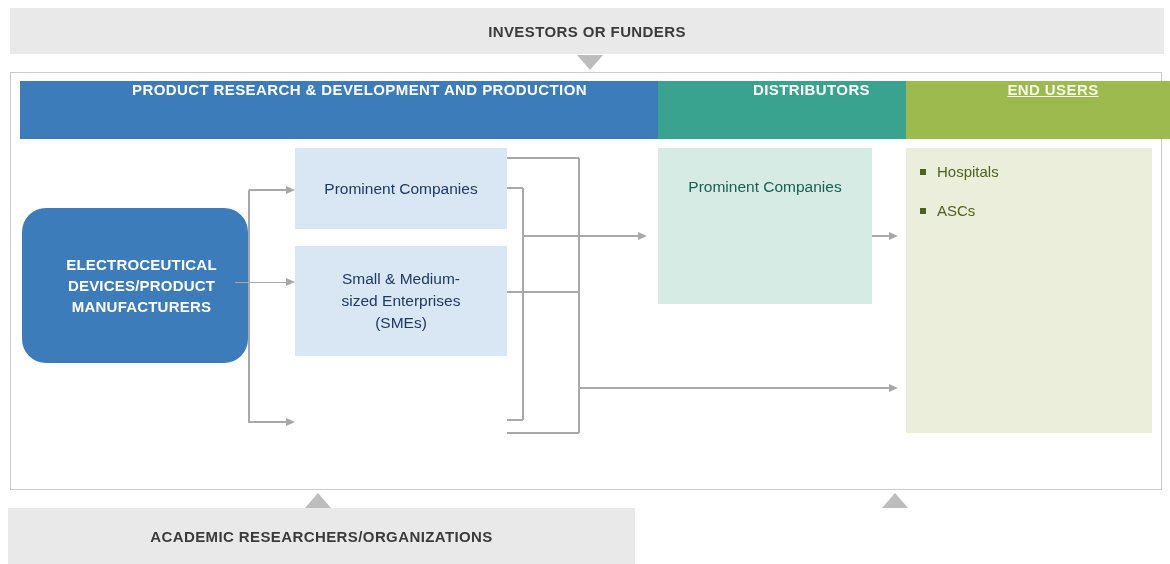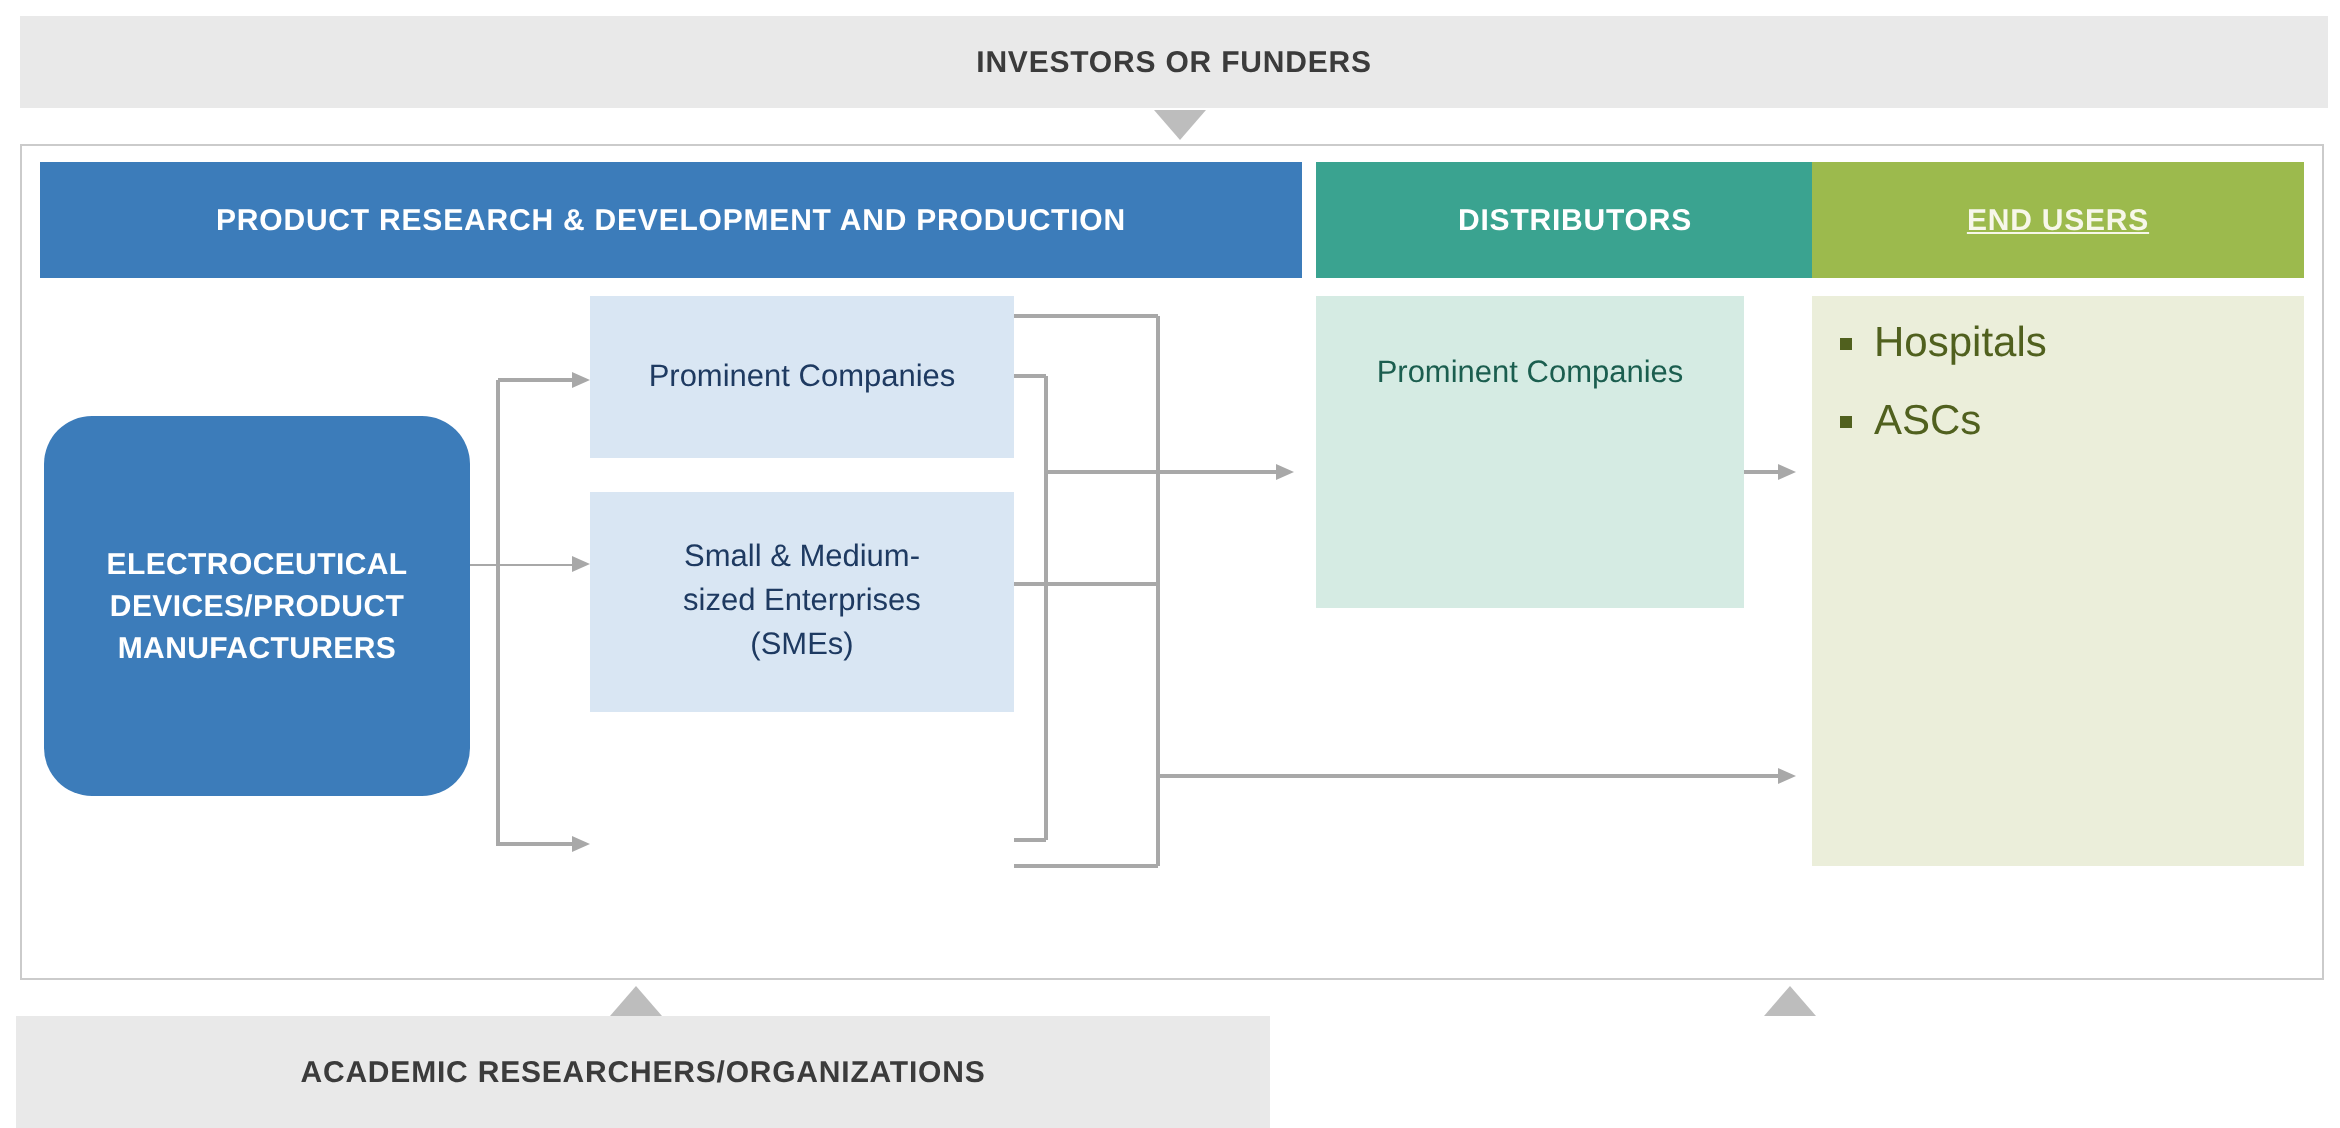--- a/index.html
+++ b/index.html
@@ -22,49 +22,49 @@
   .tri-down{left:577px;top:55px;border-left:13px solid transparent;border-right:13px solid transparent;
             border-top:15px solid var(--triangle-gray);}
   .tri-up{border-left:13px solid transparent;border-right:13px solid transparent;
           border-bottom:15px solid var(--triangle-gray);top:493px;}
   .tri-up-left{left:305px;}
   .tri-up-right{left:882px;}
 
   .frame{position:absolute;left:10px;top:72px;width:1150px;height:416px;
          border:1.5px solid var(--frame-border);background:#fff;}
 
-  .hdr{position:absolute;top:81px;height:58px;display:flex;align-items:center;justify-content:center;}
+  .hdr{position:absolute;top:81px;height:58px;display:flex;justify-content:center;padding-left:24px;}
   .hdr span{font-size:15px;font-weight:bold;letter-spacing:.4px;color:#ffffff;text-align:center;}
   .hdr-blue{left:20px;width:631px;background:var(--blue);}
   .hdr-teal{left:658px;width:259px;background:var(--teal);}
   .hdr-olive{left:906px;width:246px;background:var(--olive);}
   .hdr-olive span{color:#f7f7ea;text-decoration:underline;}
 
-  .mfg-box{position:absolute;left:22px;top:208px;width:213px;height:190px;background:var(--blue);
-           border-radius:24px;display:flex;flex-direction:column;align-items:center;justify-content:center;}
+  .mfg-box{position:absolute;left:22px;top:208px;width:213px;height:155px;background:var(--blue);
+           border-radius:24px;display:flex;flex-direction:column;align-items:center;justify-content:center;padding-left:13px;}
   .mfg-box span{display:block;color:#fff;font-size:15px;font-weight:bold;line-height:21px;text-align:center;letter-spacing:.2px;}
 
   .rd-box{position:absolute;left:295px;width:212px;background:var(--blue-light);
           display:flex;flex-direction:column;align-items:center;justify-content:center;}
   .rd-box span{display:block;color:var(--blue-text-dark);font-size:15.5px;line-height:22px;text-align:center;}
   .rd-box-0{top:148px;height:81px;}
   .rd-box-1{top:246px;height:110px;}
   .rd-box-2{top:374px;height:99px;}
 
   .dist-box{position:absolute;left:658px;top:148px;width:214px;height:156px;background:var(--teal-light);
             display:flex;justify-content:center;}
   .dist-box span{color:var(--teal-text-dark);font-size:15.5px;margin-top:30px;text-align:center;}
 
   .end-box{position:absolute;left:906px;top:148px;width:246px;height:285px;background:var(--olive-light);
            padding:0;box-sizing:border-box;}
   .end-item{display:flex;align-items:center;margin:0 0 0 14px;}
   .end-item:first-child{margin-top:13px;}
   .end-item + .end-item{margin-top:17px;}
   .sq{width:6px;height:6px;background:var(--olive-text-dark);margin-right:11px;flex:0 0 auto;}
-  .end-item span.lbl{color:var(--olive-text-dark);font-size:21px;line-height:22px;}
+  .end-item span.lbl{color:var(--olive-text-dark);font-size:15px;line-height:22px;}
 
   .ln{position:absolute;background:var(--connector-gray);}
   .ah{position:absolute;width:0;height:0;border-top:4.5px solid transparent;
       border-bottom:4.5px solid transparent;border-left:9px solid var(--connector-gray);}
 </style>
 </head>
 <body>
 
 <div class="page">
 

